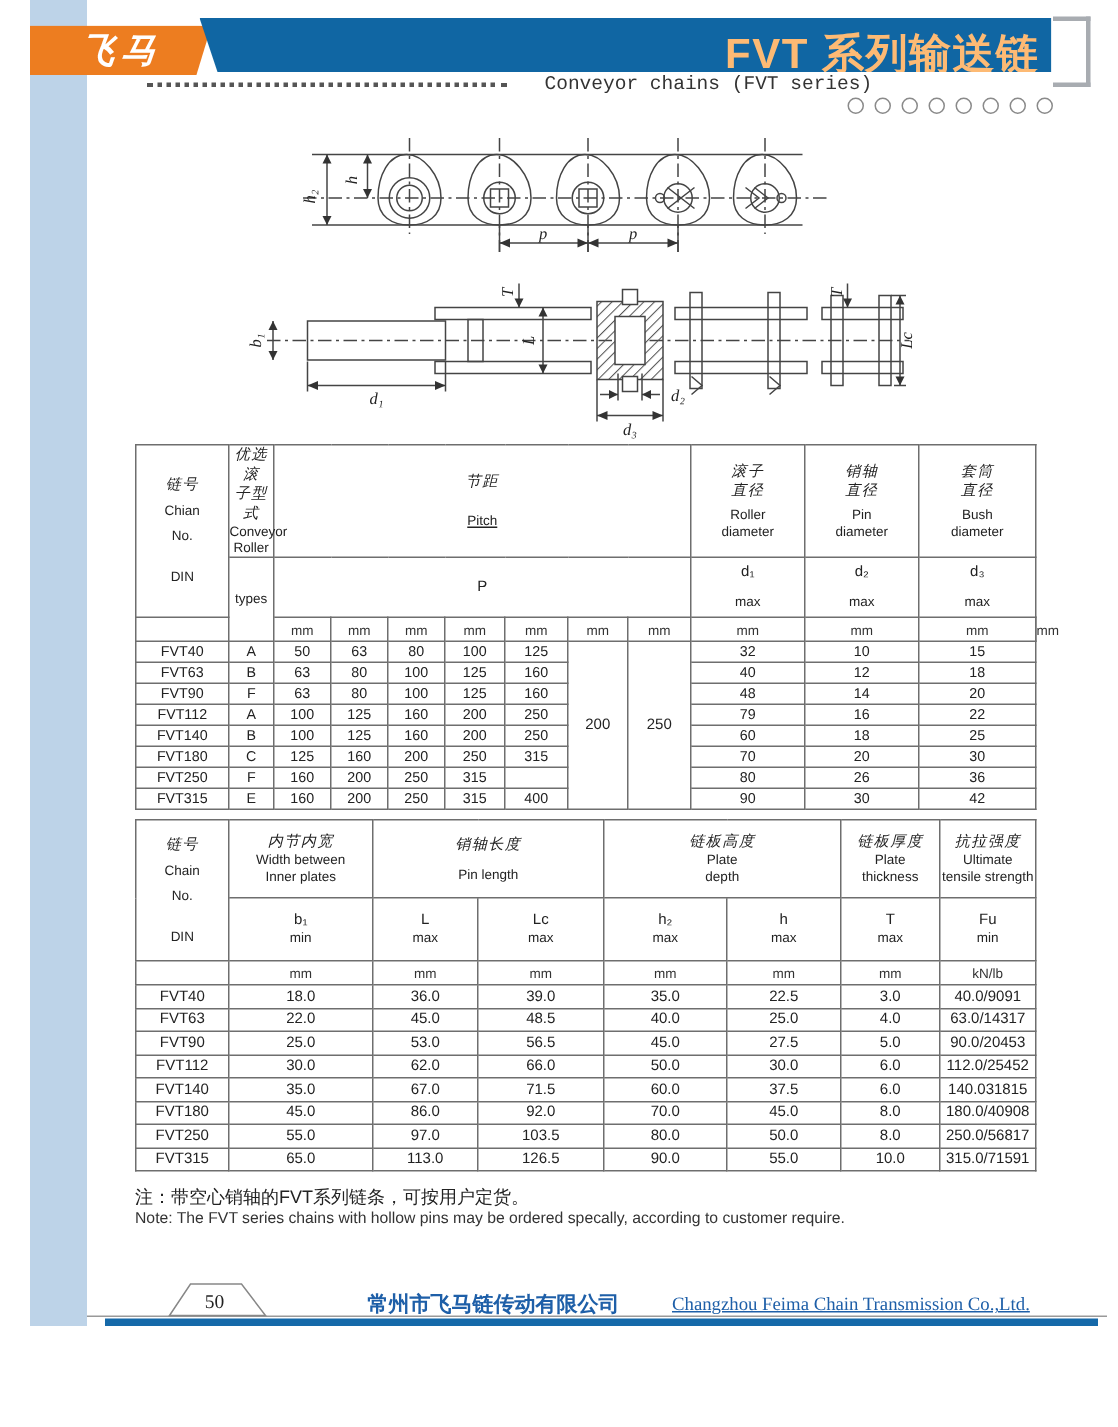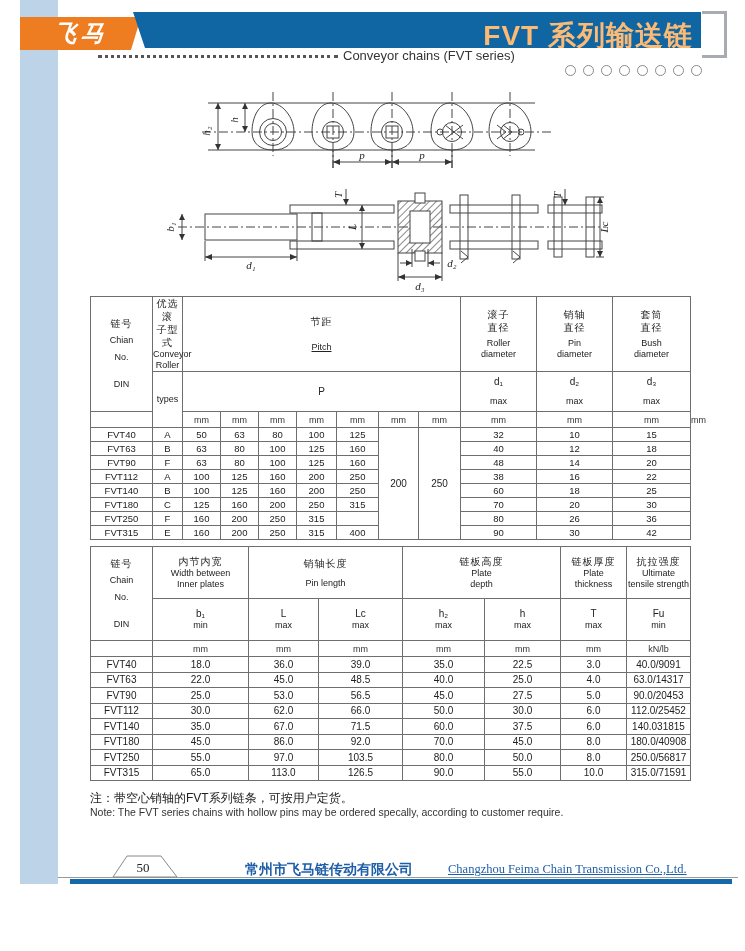--- a/index.html
+++ b/index.html
@@ -12,35 +12,35 @@
           clip-path:polygon(0 0,100% 0,91.7% 100%,0 100%); display:flex; align-items:center; justify-content:center; }
   .logo span { color:#fff; font-family:"DejaVu Serif",serif; font-style:italic; font-weight:bold; font-size:23px; letter-spacing:4px; transform:skewX(-6deg); }
 
   .banner { position:absolute; left:133px; top:12px; width:568px; height:36px; background:var(--banner-blue,#1066A3);
             clip-path:polygon(0 0,100% 0,100% 100%,12px 100%); }
   .banner .title { position:absolute; right:8px; top:5px; color:#fdba74; font-size:28px; font-weight:bold; letter-spacing:1px; }
 
   .bracket { position:absolute; left:702px; top:11px; width:25px; height:47px;
              border-top:3px solid #A8ACB1; border-right:3px solid #A8ACB1; border-bottom:3px solid #A8ACB1; }
   .dotted { position:absolute; left:98px; top:50px; width:240px; height:8px; border-bottom:3px dotted #555; }
-  .subtitle { position:absolute; left:343px; top:48px; width:230px; font-family:Liberation Sans, sans-serif; font-size:13px; color:#333; }
+  .subtitle { position:absolute; left:363px; top:48px; width:230px; font-family:Liberation Mono, monospace; font-size:13px; color:#333; }
   .circles { position:absolute; left:565px; top:65px; display:flex; gap:7px; }
   .circles span { width:11px; height:11px; border:1.5px solid #8a8a8a; border-radius:50%; background:#fff; }
 
   svg text.dim { font-family:"Liberation Serif",serif; font-style:italic; font-size:11px; fill:#222; }
 
   table.spec { position:absolute; left:90px; border-collapse:collapse; table-layout:fixed; width:600px; background:#fff; }
   table.spec th, table.spec td { border:1px solid #6e6e6e; text-align:center; vertical-align:middle; font-weight:normal; padding:0; }
   #t1 { top:296px; } #t2 { top:546px; }
   .r1 th { height:62px; } .r2 th { height:40px; }
   #t2 .r1 th { height:52px; } #t2 .r2 th { height:42px; }
   .mmrow td { height:16px; font-size:9px; color:#333; }
   .body-row td { height:14px; font-size:9.5px; }
   #t2 .body-row td { height:15.5px; font-size:10px; }
-  .cnL { font-size:10px; line-height:13px; letter-spacing:1px; }
+  .cnL { font-size:10px; line-height:13px; letter-spacing:1px;font-style:italic; }
   .enL { font-size:9px; line-height:11px; color:#222; }
   .gap8 { margin-top:8px; } .gap14 { margin-top:14px;text-decoration:underline; } .gap4 { margin-top:4px; }
   .chaincell div { line-height:17px; } .chaincell .din { margin-top:10px; }
   .symL { font-size:10px; line-height:12px; }
   td.bigmerge { font-size:10px; }
 
   .note { position:absolute; left:90px; }
   .note-cn { top:790px; font-size:12px; color:#222; }
   .note-en { top:806px; font-size:10.5px; color:#333; }
 
@@ -326,21 +326,21 @@
           <td>20</td>
         </tr>
     <tr class="body-row">
           <td>FVT112</td>
           <td>A</td>
           <td>100</td>
           <td>125</td>
           <td>160</td>
           <td>200</td>
           <td>250</td>
-          <td>38</td>
+          <td>79</td>
           <td>16</td>
           <td>22</td>
         </tr>
     <tr class="body-row">
           <td>FVT140</td>
           <td>B</td>
           <td>100</td>
           <td>125</td>
           <td>160</td>
           <td>200</td>

